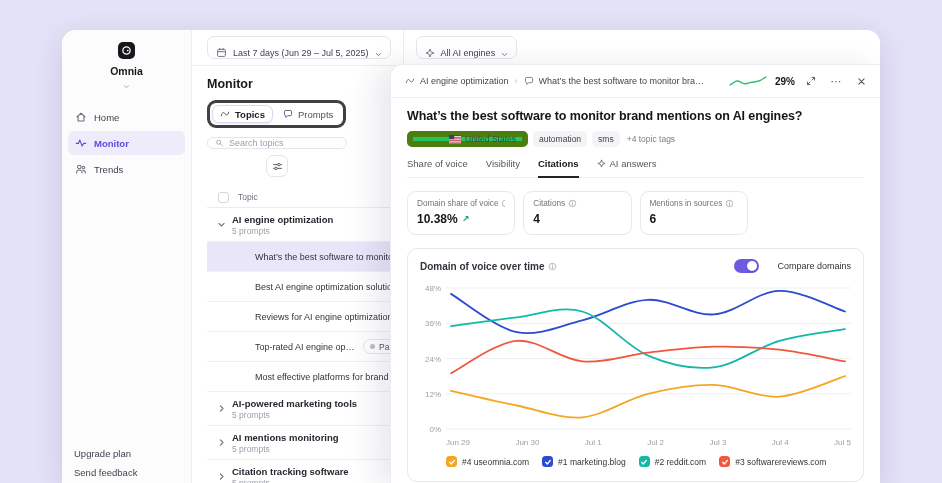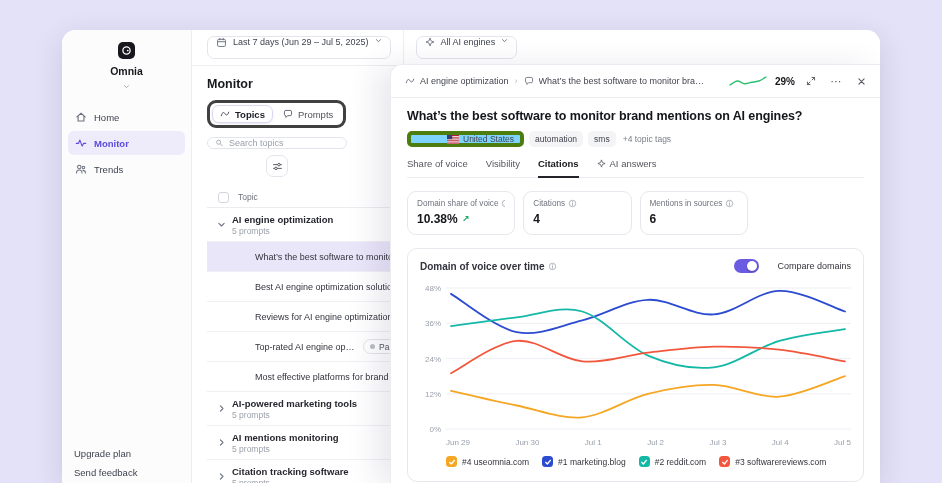--- a/index.html
+++ b/index.html
@@ -16,21 +16,21 @@
   .chev{color:#9ca3af;display:flex;}
   .nav{padding:6px 6px;display:flex;flex-direction:column;gap:2px;}
   .nav-item{display:flex;align-items:center;gap:7px;height:24px;padding:0 7px;border-radius:6px;font-size:9.5px;color:#3f4350;cursor:default;}
   .nav-item svg{color:#6b7280;flex:none;}
   .nav-item.active{background:#eeebfb;color:#5b4ddb;font-weight:700;}
   .nav-item.active svg{color:#5b4ddb;}
   .side-footer{position:absolute;left:0;right:0;bottom:5px;padding:0 12px;display:flex;flex-direction:column;gap:8px;font-size:9.5px;color:#3f4350;}
 
   
   .topbar{position:absolute;left:130px;right:0;top:0;height:36px;border-bottom:1px solid #ededf2;display:flex;align-items:center;padding-left:15px;background:#fff;z-index:1;}
-  .chip-btn{display:inline-flex;align-items:flex-start;gap:6px;height:23px;padding:0 8px;border:1px solid #e4e4ec;border-radius:7px;background:#fff;font-size:9px;color:#3f4350;white-space:nowrap;}
+  .chip-btn{display:inline-flex;align-items:flex-end;gap:6px;height:23px;padding:0 8px;border:1px solid #e4e4ec;border-radius:7px;background:#fff;font-size:9px;color:#3f4350;white-space:nowrap;}
   .chip-btn svg{color:#6b7280;flex:none;}
   .tb-sep{width:1px;align-self:stretch;background:#ededf2;margin:0 12px;}
 
   
   .content{position:absolute;left:130px;top:36px;right:0;bottom:0;padding:11px 0 0 15px;background:#fff;}
   .page-title{font-size:12.5px;font-weight:700;color:#17181c;}
   .seg{display:inline-flex;align-items:center;gap:2px;margin-top:9px;border:3px solid #404040;border-radius:9px;padding:2px;background:#fff;}
   .seg-btn{display:inline-flex;align-items:center;gap:5px;height:18px;padding:0 7px;border-radius:7px;font-size:9.5px;color:#52525e;border:1px solid transparent;background:transparent;}
   .seg-btn svg{color:#52525e;}
   .seg-btn.active{border-color:#dcd8f4;box-shadow:0 1px 2px rgba(25,20,70,.10);color:#1d1e26;font-weight:700;background:#fff;}
@@ -62,21 +62,21 @@
   .crumb svg{color:#6b7280;flex:none;}
   .crumb-sep{color:#b6bac2;font-size:9px;}
   .crumb-prompt{max-width:168px;overflow:hidden;text-overflow:ellipsis;white-space:nowrap;}
   .ph-right{margin-left:auto;display:flex;align-items:center;gap:7px;}
   .score{font-size:10px;font-weight:700;color:#17181c;}
   .icon-btn{color:#55565f;display:flex;align-items:center;justify-content:center;width:18px;height:16px;font-size:11px;}
   .panel-body{padding:11px 16px 0;}
   .q-title{font-size:12.5px;font-weight:700;color:#15161b;letter-spacing:-.1px;}
   .tag-row{display:flex;align-items:center;gap:5px;margin-top:8px;}
   .pill{display:inline-flex;align-items:center;gap:4px;height:16px;padding:0 6px;border-radius:5px;background:#f4f4f6;font-size:8.5px;color:#41434d;}
-  .pill.country{background:#7dd3fc;border:4px solid #4d7c0f;padding-left:36px;}
+  .pill.country{background:#22c55e;border:6px solid #4d7c0f;padding-left:36px;}
   .more-tags{font-size:8.5px;color:#7b7e88;margin-left:2px;}
   .tabs{display:flex;align-items:flex-end;gap:18px;margin-top:11px;border-bottom:1px solid #ececf1;}
   .tab{display:flex;align-items:center;gap:4px;font-size:9.5px;color:#55565f;padding-bottom:7px;border-bottom:2px solid transparent;margin-bottom:-1px;}
   .tab svg{color:#55565f;}
   .tab.active{color:#17181c;font-weight:700;border-bottom-color:#23242b;}
   .stats{display:grid;grid-template-columns:repeat(4,1fr);gap:8px;margin-top:13px;}
   .stat-card{border:1px solid #e7e7ed;border-radius:9px;padding:7px 9px 8px;min-width:0;}
   .stat-label{display:flex;align-items:center;gap:3px;font-size:8.2px;color:#70737e;white-space:nowrap;overflow:hidden;}
   .stat-label svg{flex:none;color:#9ca1ab;}
   .stat-value{margin-top:4px;font-size:12px;font-weight:700;color:#15161b;display:flex;align-items:center;gap:4px;}

